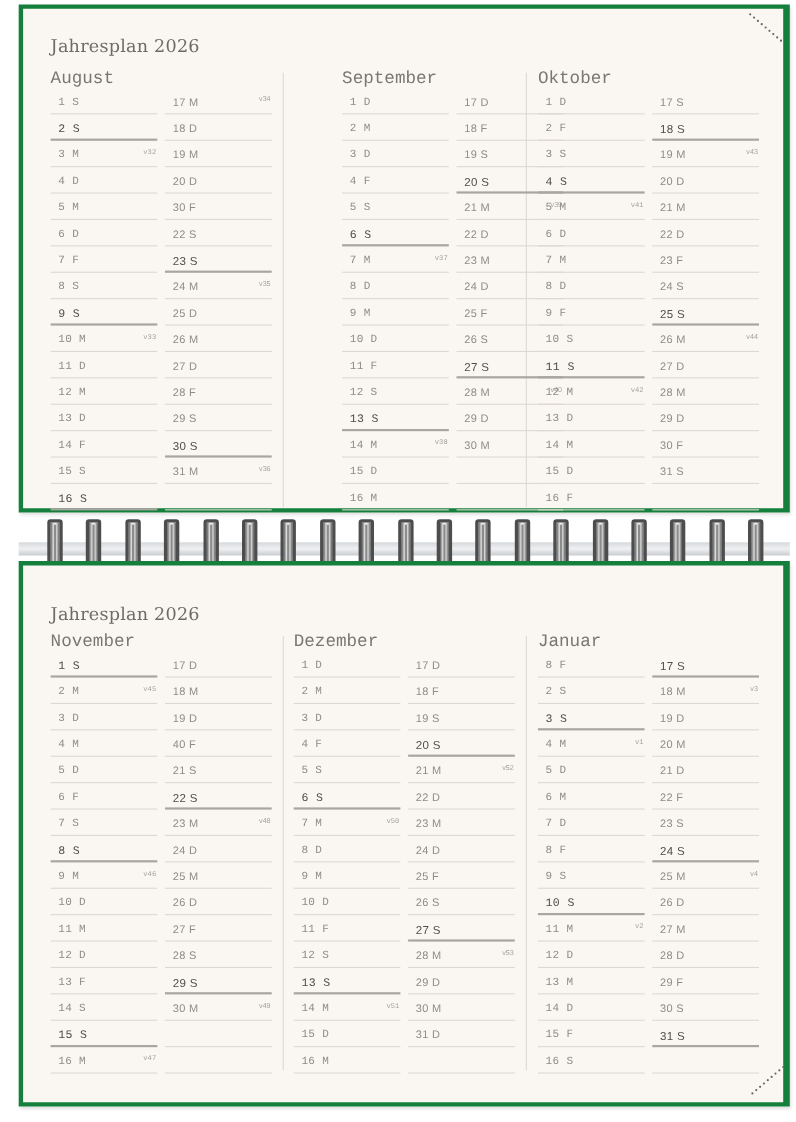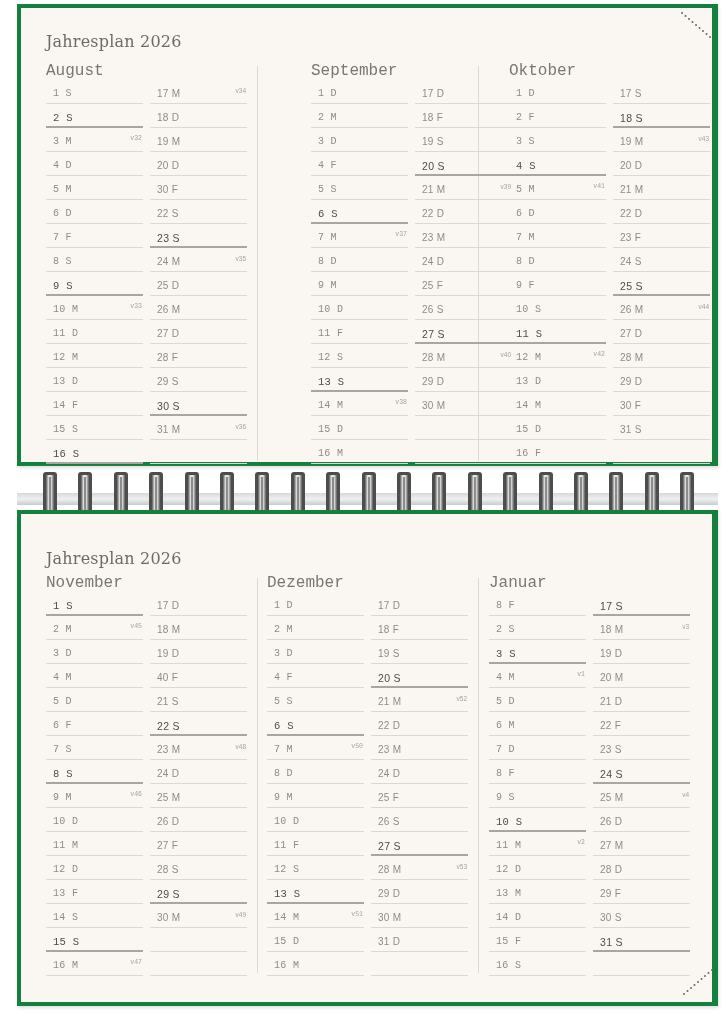--- a/index.html
+++ b/index.html
@@ -338,21 +338,21 @@
             <span class="d"></span>
             <span class="kw"></span>
           </div>
           <div class="row">
             <span class="d"></span>
             <span class="kw"></span>
           </div>
         </div>
       </div>
     </div>
-  <div class="month" id="m-0-2" style="left:488px; top:54px;">
+  <div class="month" id="m-0-2" style="left:468px; top:54px;">
       <div class="month-name">Oktober</div>
       <div class="cols" style="top:18px;">
         <div class="col c1">
           <div class="row">
             <span class="d">1 D</span>
             <span class="kw"></span>
           </div>
           <div class="row">
             <span class="d">2 F</span>
             <span class="kw"></span>

